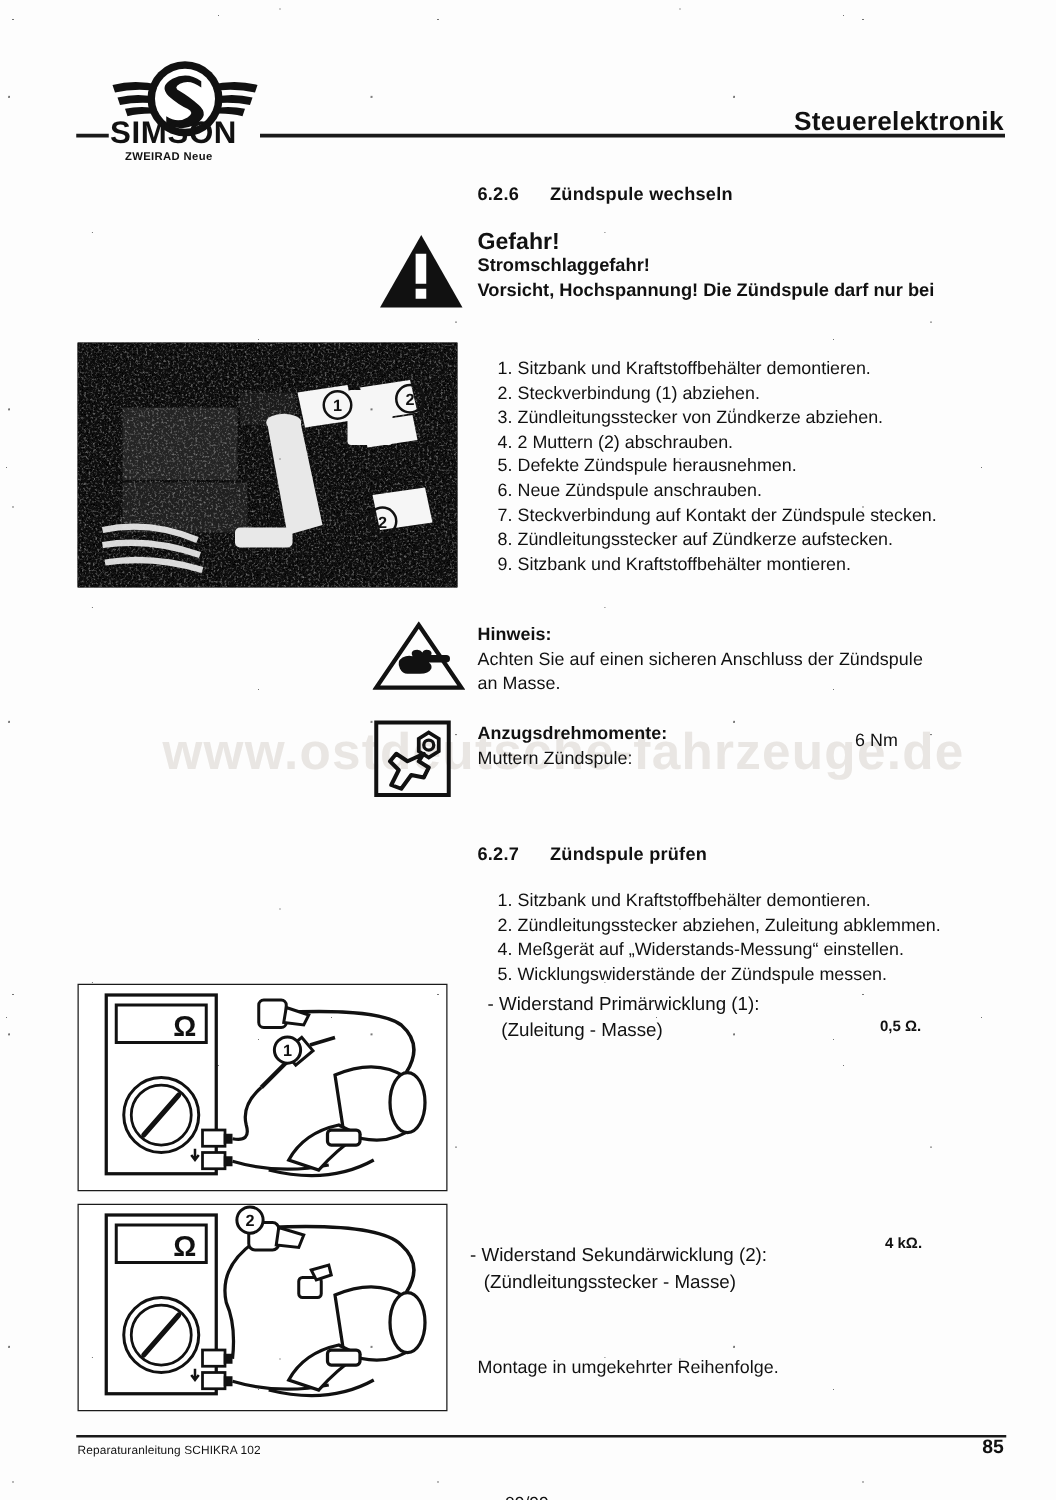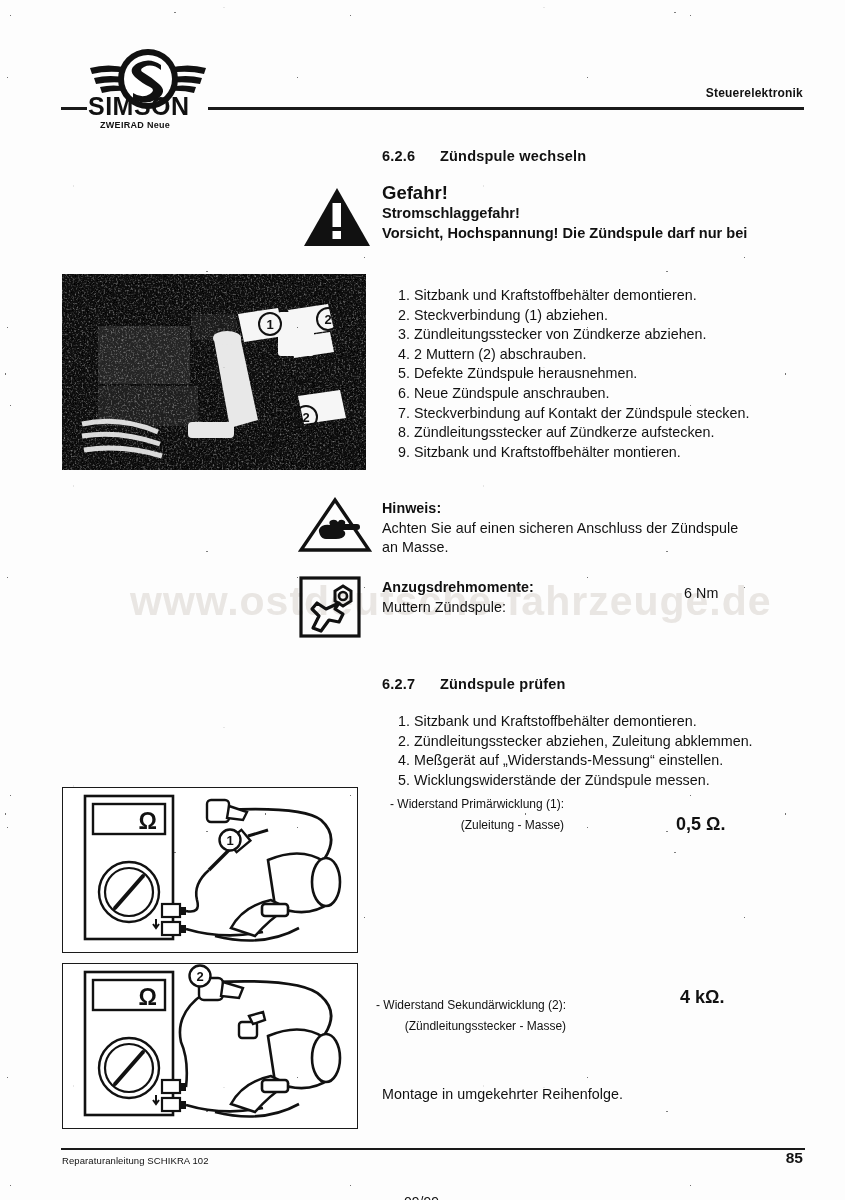--- a/index.html
+++ b/index.html
@@ -62,21 +62,21 @@
     font-size: 9px; font-weight: bold; letter-spacing: .3px;
   }
   .hdr-rule-left {
     position: absolute; left: 61px; top: 107px; width: 26px; height: 2.5px; background: #1a1a1a;
   }
   .hdr-rule-right {
     position: absolute; left: 208px; top: 107px; width: 596px; height: 2.5px; background: #1a1a1a;
   }
   .hdr-title {
     position: absolute; right: 42px; top: 86px;
-    font-size: 12px; font-weight: bold; letter-spacing: .2px;
+    font-size: 21px; font-weight: bold; letter-spacing: .2px;
   }
 
   
   .sec-head {
     position: absolute;
     font-size: 14.5px; font-weight: bold; letter-spacing: .2px;
   }
   .sec-head .num { display: inline-block; width: 58px; }
 
   .body-txt {
@@ -96,25 +96,25 @@
     position: absolute;
     list-style: none;
     font-size: 14.3px;
     line-height: 19.6px;
   }
   ol.steps li { position: relative; padding-left: 24px; white-space: nowrap; }
   ol.steps li .mk {
     position: absolute; left: 0; top: 0; width: 20px; text-align: right;
   }
 
-  .dash-item { position: absolute; font-size: 12px; line-height: 20.5px; text-align: right; }
+  .dash-item { position: absolute; font-size: 15px; line-height: 20.5px; }
   .dash-item .d1 { display: block; }
   .dash-item .d2 { display: block; padding-left: 11px; }
   .val {
-    position: absolute; font-size: 18px; font-weight: bold;
+    position: absolute; font-size: 12px; font-weight: bold; margin-left: 28px;
   }
 
   
   .icon { position: absolute; }
   .photo {
     position: absolute;
     background: #0a0a0a;
     overflow: hidden;
   }
   .line-fig {

